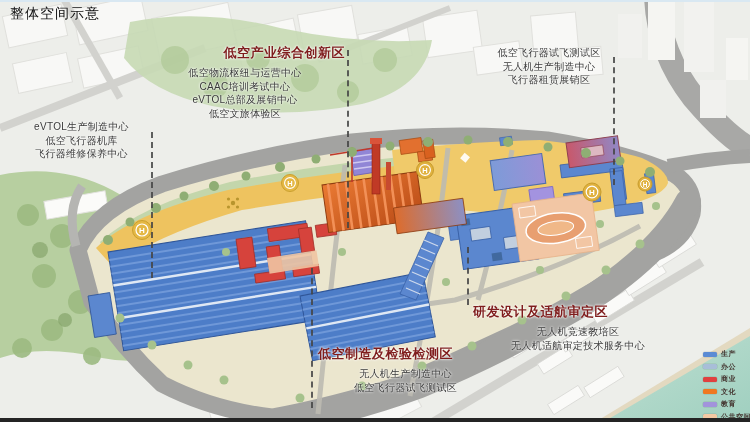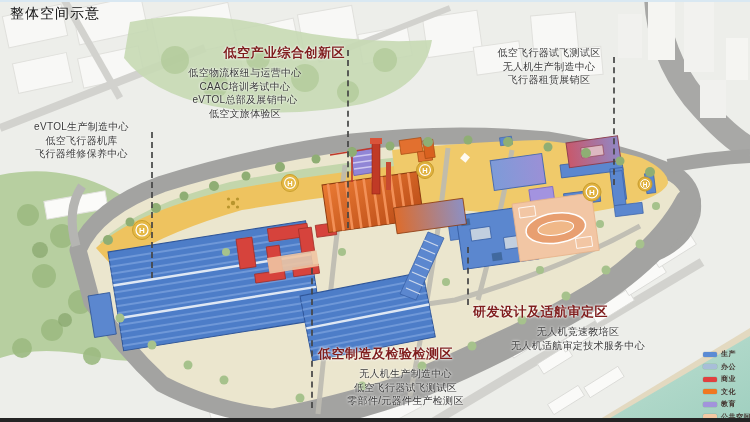--- a/index.html
+++ b/index.html
@@ -405,21 +405,20 @@
 <div class="zone ta-r" id="zone-maintenance">
   <div class="zone-item">eVTOL生产制造中心</div>
   <div class="zone-item">低空飞行器机库</div>
   <div class="zone-item">飞行器维修保养中心</div>
 </div>
 
 <div class="zone ta-l" id="zone-inspection">
   <div class="zone-title">低空制造及检验检测区</div>
   <div class="zone-item">无人机生产制造中心</div>
   <div class="zone-item">低空飞行器试飞测试区</div>
-  <div class="zone-item">零部件/元器件生产检测区</div>
 </div>
 
 <div class="zone ta-l" id="zone-rd">
   <div class="zone-title">研发设计及适航审定区</div>
   <div class="zone-item">无人机竞速教培区</div>
   <div class="zone-item">无人机适航审定技术服务中心</div>
 </div>
 
 <div class="legend">
   <div class="legend-row">

